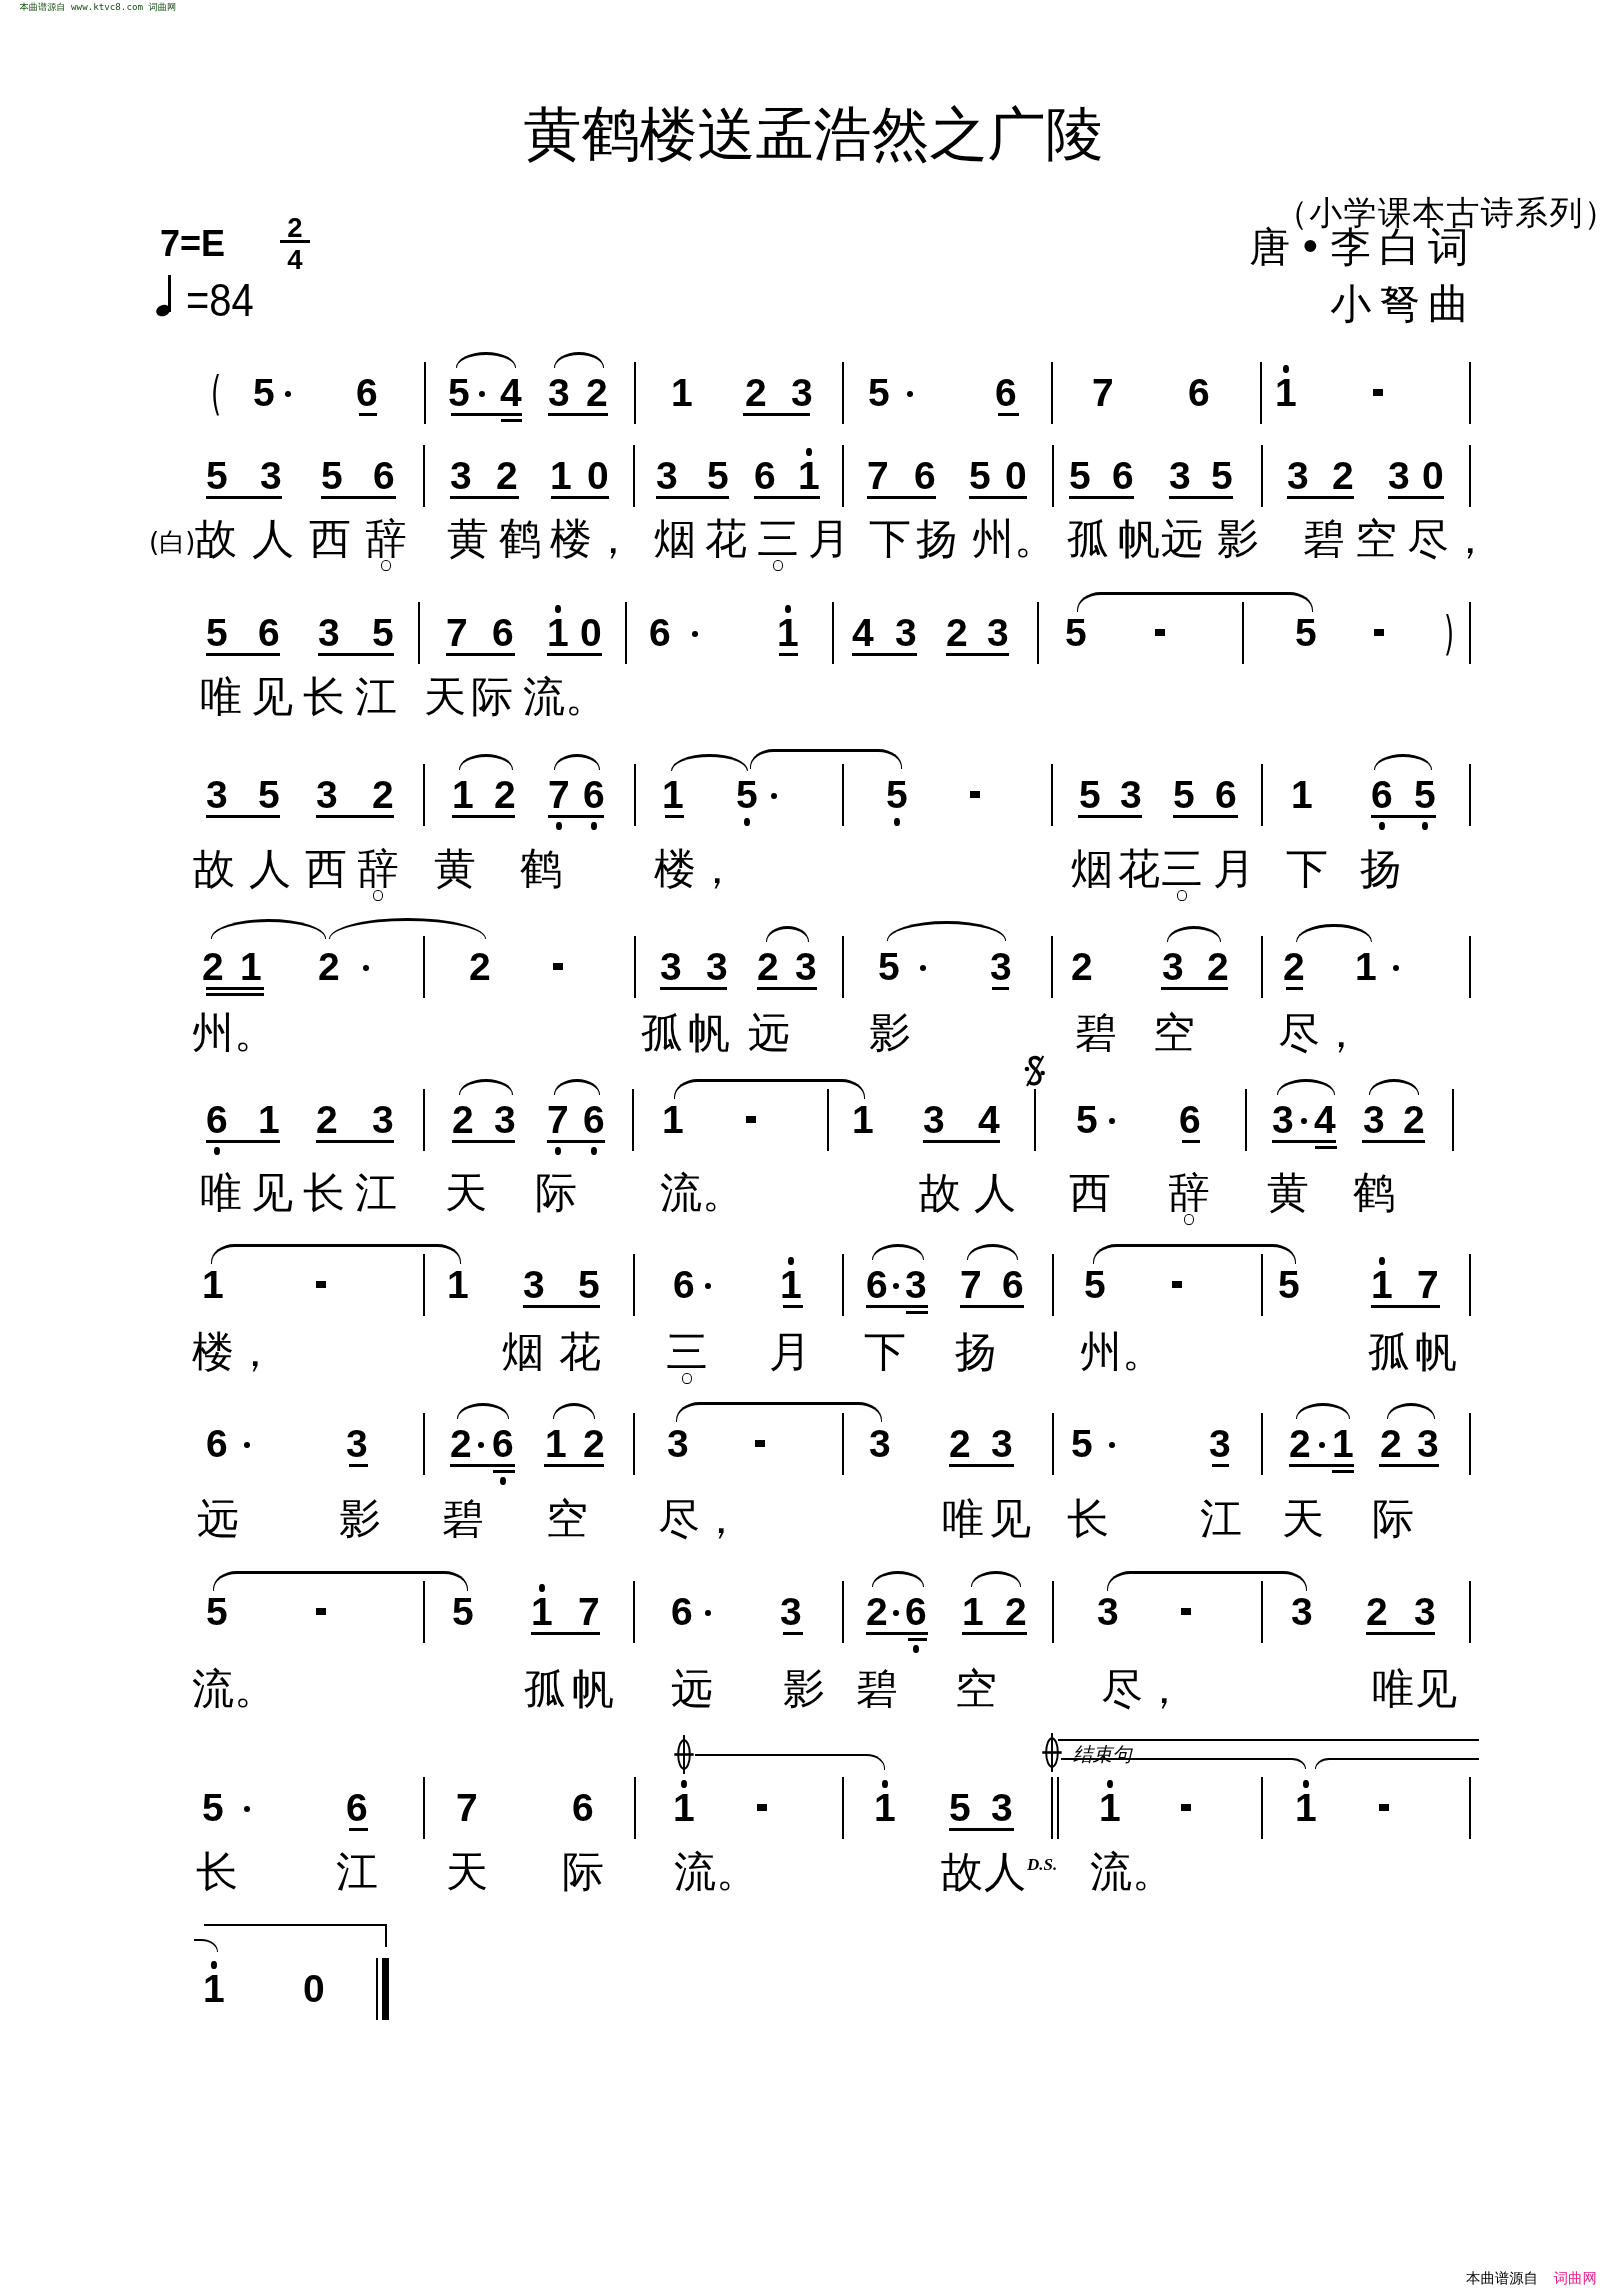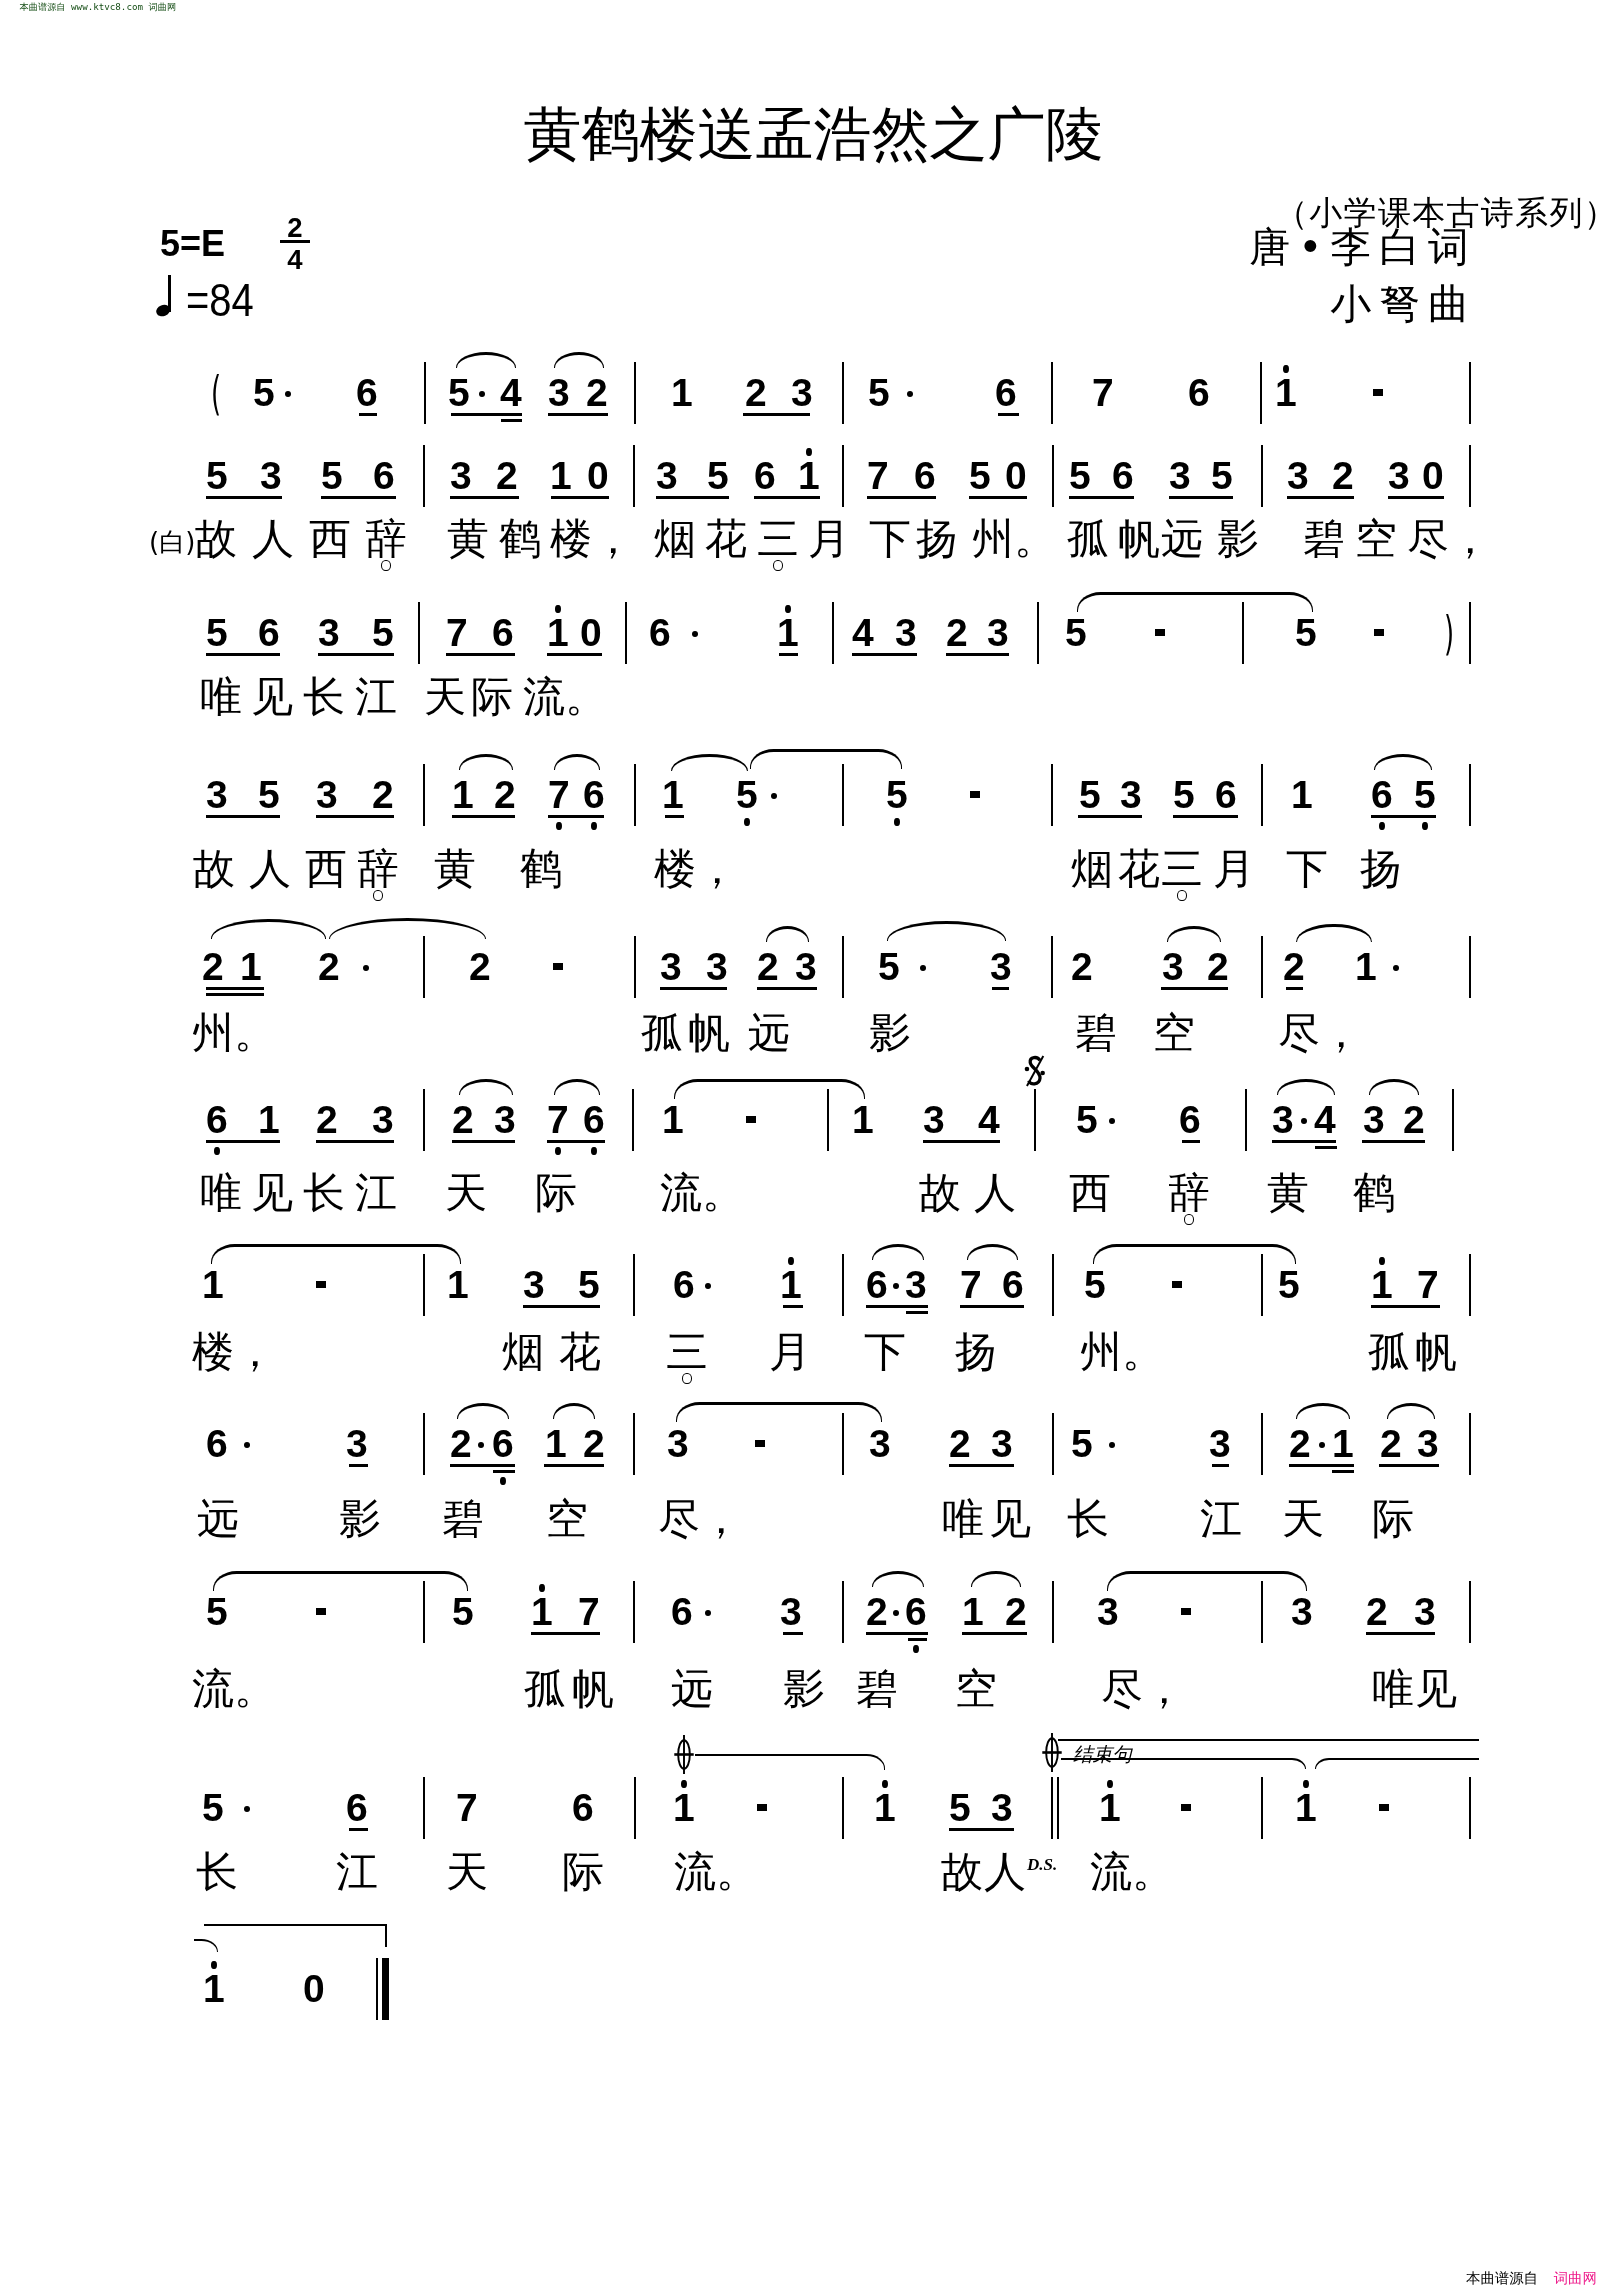--- a/index.html
+++ b/index.html
@@ -56,21 +56,21 @@
 .fb-thick{position:absolute;left:382px;top:-31px;width:6.5px;height:62px;background:#000;}
 </style>
 </head>
 <body>
 
 <div class="a wm-top">本曲谱源自 www.ktvc8.com 词曲网</div>
 <div class="a wm-bottom"><span>本曲谱源自</span><span class="wm-site">词曲网</span></div>
 
 <div class="a title">黄鹤楼送孟浩然之广陵</div>
 <div class="a subtitle">（小学课本古诗系列）</div>
-<div class="a key">5=E</div>
+<div class="a key">7=E</div>
 <div class="a ts ts-num">2</div>
 <div class="a ts-line"></div>
 <div class="a ts ts-den">4</div>
 <div class="a q-stem"></div>
 <div class="a q-head"></div>
 <div class="a tempo">=84</div>
 <div class="a credit lyricist">唐•李白词</div>
 <div class="a credit composer">小弩曲</div>
 
 <div class="row r1" style="top:393px">

